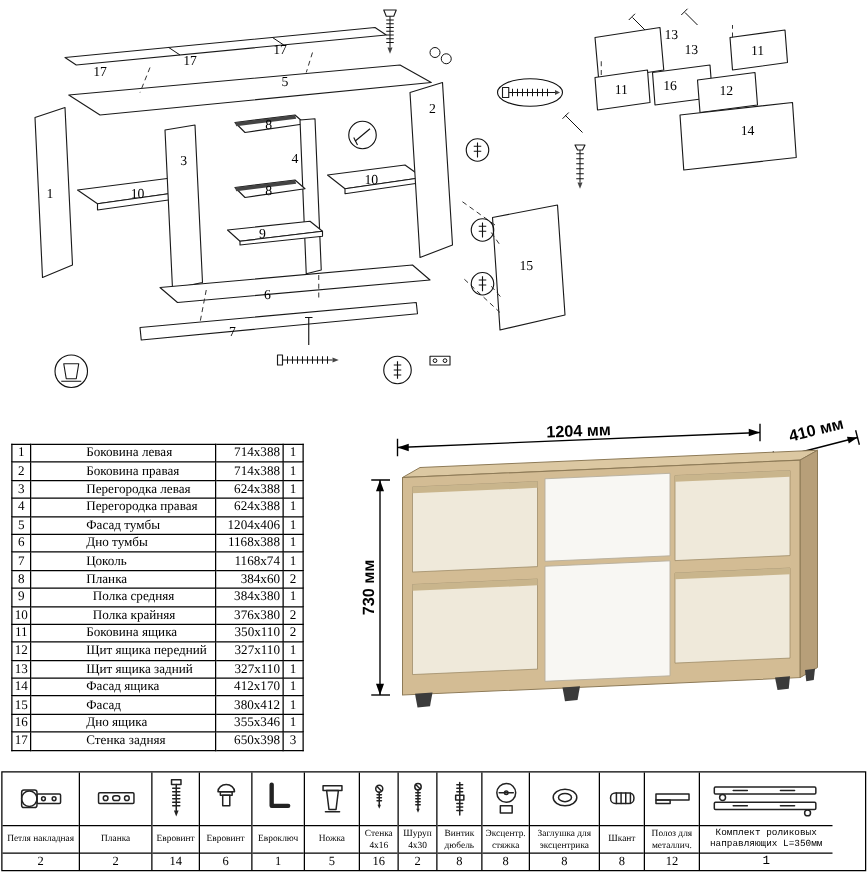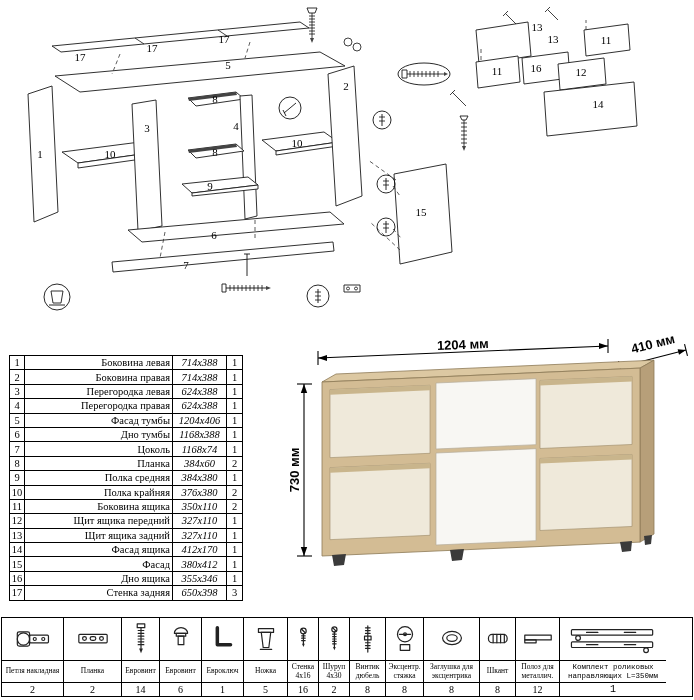--- a/index.html
+++ b/index.html
@@ -25,22 +25,22 @@
   .f-wood-dark{fill:var(--wood-dark,#b79f79);stroke:#8d7a57;stroke-width:.8;}
   .f-inner{fill:var(--inner,#efe9da);stroke:#9c8a66;stroke-width:.6;}
   .f-shadow{fill:#c9b58c;stroke:none;}
   .f-white{fill:var(--front-white,#f8f7f3);stroke:#b5ad9c;stroke-width:.7;}
   .f-leg{fill:#3b3b3b;stroke:none;}
 
   
   .parts-table{position:absolute;left:9px;top:355px;border-collapse:collapse;table-layout:fixed;width:233px;}
   .parts-table td{border:1px solid #000;height:13.4px;padding:0 2px;font-size:10.5px;line-height:1.05;overflow:hidden;}
   .parts-table .c-num{text-align:center;padding:0;}
-  .parts-table .c-name{text-align:right;white-space:pre;padding-left:44px;}
-  .parts-table .c-size{text-align:center;font-style:italic;}
+  .parts-table .c-name{text-align:left;white-space:pre;padding-left:44px;}
+  .parts-table .c-size{text-align:right;}
   .parts-table .c-qty{text-align:center;padding:0;}
 
   
   .hw-title{position:absolute;left:0;top:599px;width:100%;text-align:center;font-size:13.5px;}
   .hw-table{position:absolute;left:1px;top:617px;width:692px;display:flex;border:1px solid #000;box-sizing:border-box;background:#fff;}
   .hw-col{display:flex;flex-direction:column;border-right:1px solid #000;box-sizing:border-box;flex:0 0 auto;}
   .hw-col:last-child{border-right:none;font-family:Liberation Mono, monospace;}
   .hw-icon{height:42px;border-bottom:1px solid #000;display:flex;align-items:center;justify-content:center;overflow:hidden;}
   .hw-icon svg{height:34px;max-width:96%;}
   .hw-icon svg *{vector-effect:non-scaling-stroke;}

